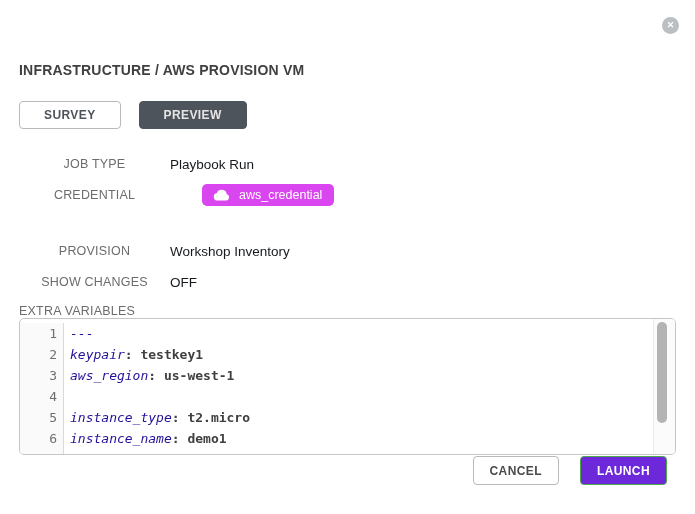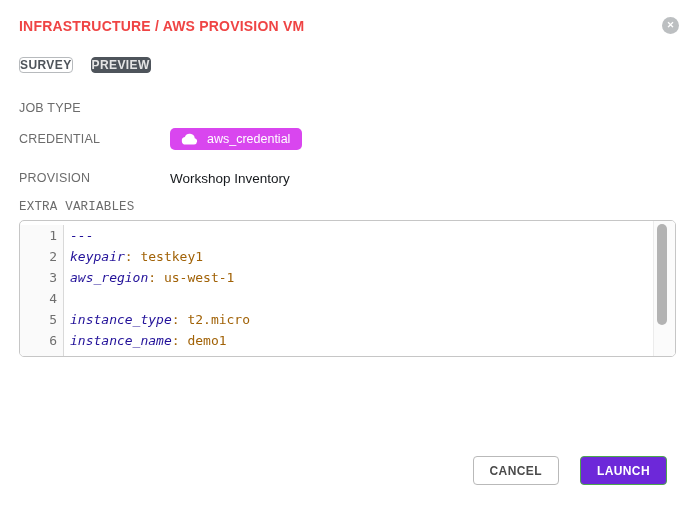--- a/index.html
+++ b/index.html
@@ -3,56 +3,56 @@
 <meta charset="utf-8">
 <style>
   * { margin: 0; padding: 0; box-sizing: border-box; }
   html, body { width: 695px; height: 514px; background: #ffffff; overflow: hidden; }
   body { font-family: "Liberation Sans", sans-serif; position: relative; }
 
   .modal { width: 695px; height: 514px; background: #fff; padding: 18px 19px 0 19px; position: relative; }
 
   
   .modal-header { display: flex; justify-content: space-between; align-items: flex-start; }
-  .modal-title { font-size: 14px; font-weight: bold; color: #ef4444; letter-spacing: 0.2px; line-height: 17px; }
+  .modal-title { font-size: 14px; font-weight: bold; color: #404040; letter-spacing: 0.2px; line-height: 17px; margin-top: 44px; }
   .close-btn { width: 17px; height: 17px; border-radius: 50%; background: #bcbfc1; color: #ffffff;
     font-size: 9px; font-weight: bold; display: flex; align-items: center; justify-content: center;
     cursor: pointer; margin-right: -3px; margin-top: -1px; line-height: 1; }
 
   
   .tabs { margin-top: 22px; display: flex; gap: 18px; }
-  .tab { height: 16px; padding: 0 0; font-family: "Liberation Sans", sans-serif; font-size: 12px;
+  .tab { height: 28px; padding: 0 24px; font-family: "Liberation Sans", sans-serif; font-size: 12px;
     font-weight: bold; letter-spacing: 0.4px; border-radius: 4px; cursor: pointer;
     background: #ffffff; border: 1px solid #b7babd; color: #4e545b; }
   .tab.active { background: #4e545b; border: 1px solid #4e545b; color: #e5e5e5; }
 
   
   .details { margin-top: 26px; }
-  .detail-row { display: flex; align-items: flex-start; margin-bottom: 12px; }
-  .detail-row.badge-row { margin-bottom: 19px; }
+  .detail-row { display: flex; align-items: flex-start; margin-bottom: 12px; text-align: center; }
+  .detail-row.badge-row { margin-bottom: 36px; gap: 32px; }
   .detail-label { width: 151px; flex: 0 0 151px; font-size: 12.5px; color: #6c6c6c;
     letter-spacing: 0.2px; line-height: 19px; }
   .detail-value { font-size: 13.5px; color: #16191d; line-height: 19px; }
 
   .badge { display: inline-flex; align-items: center; gap: 9px; background: #d946ef; color: #ffffff;
     border-radius: 5px; height: 22px; padding: 0 12px 0 11px; font-size: 12.5px; cursor: pointer;
     margin-top: -2px; }
   .badge .cloud { display: inline-flex; }
 
   
-  .ev-label { font-size: 12.5px; color: #6c6c6c; letter-spacing: 0.2px; margin-top: 0; margin-bottom: 6px; font-family: Liberation Mono, monospace; }
+  .ev-label { font-size: 12.5px; color: #6c6c6c; letter-spacing: 0.2px; margin-top: 0; margin-bottom: 0; }
   .editor { position: relative; border: 1px solid #c6c6c6; border-radius: 5px; height: 137px;
     overflow: hidden; background: #ffffff; font-family: "DejaVu Sans Mono", monospace; font-size: 13px; }
   .code { padding-top: 4px; }
   .cm-line { display: flex; height: 21px; line-height: 21px; }
   .gutter-num { width: 44px; flex: 0 0 44px; text-align: right; padding-right: 6px; color: #6f6f6f;
     background: #fafafa; border-right: 1px solid #d9d9d9; font-size: 13px; }
   .cm-text { padding-left: 6px; white-space: pre; font-family: "DejaVu Sans Mono", monospace; }
   .tok-key { color: #221199; font-style: italic; }
-  .tok-plain { color: #a16207; }
+  .tok-plain { color: #404040; font-weight: bold; }
 
   .vscroll-track { position: absolute; top: 0; right: 0; bottom: 0; width: 22px;
     background: #fbfbfb; border-left: 1px solid #ececec; }
   .vscroll-thumb { position: absolute; top: 3px; left: 3px; width: 10px; height: 101px;
     background: #b3b3b3; border-radius: 6px; }
 
   
   .footer { position: absolute; right: 28px; top: 456px; display: flex; gap: 21px; }
   .btn { height: 29px; font-family: "Liberation Sans", sans-serif; font-size: 12px; font-weight: bold;
     letter-spacing: 0.4px; border-radius: 4px; cursor: pointer; padding: 0 16px; }
@@ -72,35 +72,40 @@
   </div>
 
   <div class="tabs" id="tabs">
       <button class="tab">SURVEY</button>
       <button class="tab active">PREVIEW</button>
     </div>
 
   <div class="details" id="details">
       <div class="detail-row">
         <div class="detail-label">JOB TYPE</div>
+        <div class="detail-value">Playbook Run</div>
       </div>
       <div class="detail-row badge-row">
         <div class="detail-label">CREDENTIAL</div>
         <div class="detail-value"><span class="badge">
             <span class="cloud">
               <svg viewBox="0 0 20 14" width="17" height="12" aria-hidden="true">
                 <path fill="#ffffff" d="M5.3 13.6a4.5 4.5 0 0 1-.8-8.9A6.1 6.1 0 0 1 16.2 6a3.9 3.9 0 0 1-.7 7.6z"></path>
               </svg>
             </span>
             <span>aws_credential</span>
           </span></div>
       </div>
       <div class="detail-row">
         <div class="detail-label">PROVISION</div>
         <div class="detail-value">Workshop Inventory</div>
+      </div>
+      <div class="detail-row">
+        <div class="detail-label">SHOW CHANGES</div>
+        <div class="detail-value">OFF</div>
       </div>
     </div>
 
   <div class="ev-label">EXTRA VARIABLES</div>
 
   <div class="editor">
     <div class="code" id="code">
         <div class="cm-line">
           <div class="gutter-num">1</div>
           <div class="cm-text"><span class="tok-key">---</span></div>

